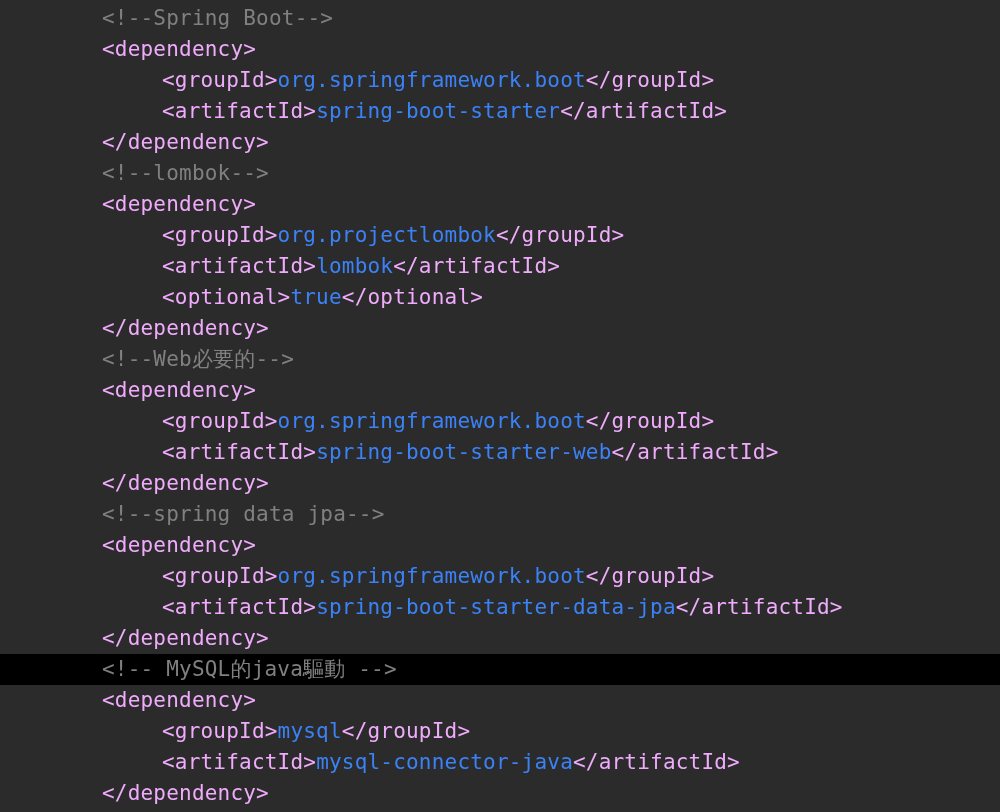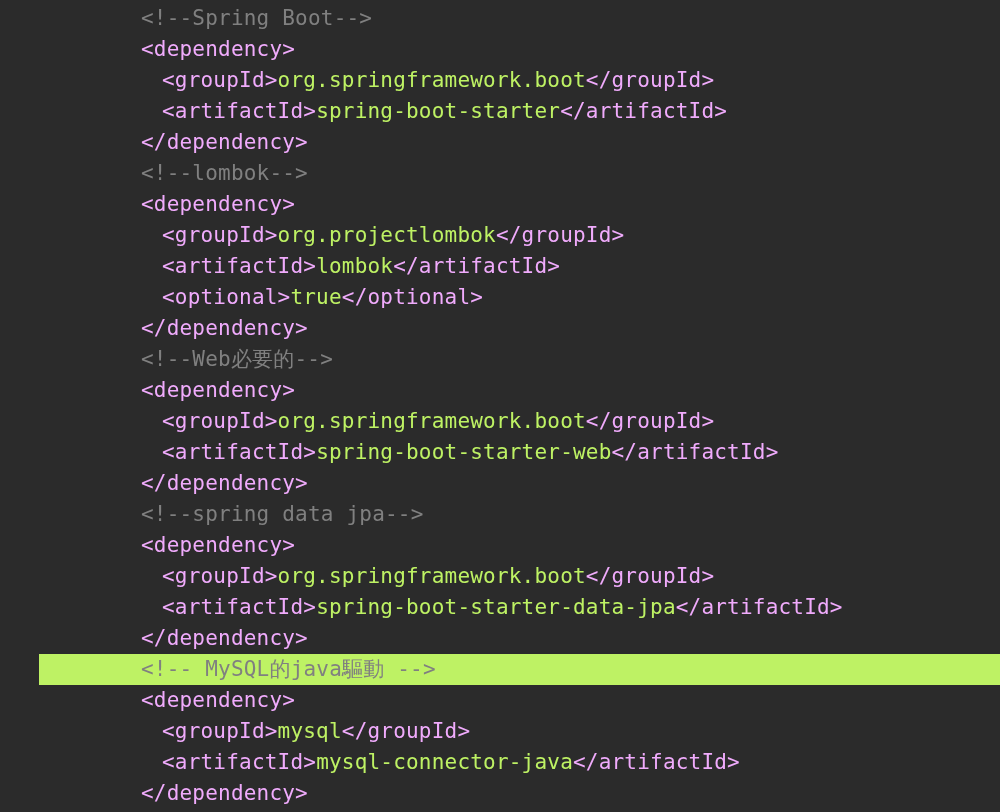--- a/index.html
+++ b/index.html
@@ -18,24 +18,24 @@
     padding-top: 3px;
     padding-left: 0;
     color: #a9b7c6;
     letter-spacing: 0.2px;
   }
   .line {
     display: block;
     padding-left: 8px;
   }
   .line.highlight {
-    background: #bef264;
+    background: #000000;
   }
   .tag   { color: #f0abfc; }   
-  .txt   { color: #bef264; }   
+  .txt   { color: #3b82f6; }   
   .cmt   { color: #808080; }   
-  .i1 { padding-left: 102px; margin-left: 39px; }  
+  .i1 { padding-left: 102px; }  
   .i2 { padding-left: 162px; }  
 </style>
 </head>
 <body>
 
 <div class="editor" id="editor"><div class="line i1"><span><span class="cmt">&lt;!--Spring Boot--&gt;</span></span></div><div class="line i1"><span><span class="tag">&lt;dependency&gt;</span></span></div><div class="line i2"><span><span class="tag">&lt;groupId&gt;</span><span class="txt">org.springframework.boot</span><span class="tag">&lt;/groupId&gt;</span></span></div><div class="line i2"><span><span class="tag">&lt;artifactId&gt;</span><span class="txt">spring-boot-starter</span><span class="tag">&lt;/artifactId&gt;</span></span></div><div class="line i1"><span><span class="tag">&lt;/dependency&gt;</span></span></div><div class="line i1"><span><span class="cmt">&lt;!--lombok--&gt;</span></span></div><div class="line i1"><span><span class="tag">&lt;dependency&gt;</span></span></div><div class="line i2"><span><span class="tag">&lt;groupId&gt;</span><span class="txt">org.projectlombok</span><span class="tag">&lt;/groupId&gt;</span></span></div><div class="line i2"><span><span class="tag">&lt;artifactId&gt;</span><span class="txt">lombok</span><span class="tag">&lt;/artifactId&gt;</span></span></div><div class="line i2"><span><span class="tag">&lt;optional&gt;</span><span class="txt">true</span><span class="tag">&lt;/optional&gt;</span></span></div><div class="line i1"><span><span class="tag">&lt;/dependency&gt;</span></span></div><div class="line i1"><span><span class="cmt">&lt;!--Web必要的--&gt;</span></span></div><div class="line i1"><span><span class="tag">&lt;dependency&gt;</span></span></div><div class="line i2"><span><span class="tag">&lt;groupId&gt;</span><span class="txt">org.springframework.boot</span><span class="tag">&lt;/groupId&gt;</span></span></div><div class="line i2"><span><span class="tag">&lt;artifactId&gt;</span><span class="txt">spring-boot-starter-web</span><span class="tag">&lt;/artifactId&gt;</span></span></div><div class="line i1"><span><span class="tag">&lt;/dependency&gt;</span></span></div><div class="line i1"><span><span class="cmt">&lt;!--spring data jpa--&gt;</span></span></div><div class="line i1"><span><span class="tag">&lt;dependency&gt;</span></span></div><div class="line i2"><span><span class="tag">&lt;groupId&gt;</span><span class="txt">org.springframework.boot</span><span class="tag">&lt;/groupId&gt;</span></span></div><div class="line i2"><span><span class="tag">&lt;artifactId&gt;</span><span class="txt">spring-boot-starter-data-jpa</span><span class="tag">&lt;/artifactId&gt;</span></span></div><div class="line i1"><span><span class="tag">&lt;/dependency&gt;</span></span></div><div class="line i1 highlight"><span><span class="cmt">&lt;!-- MySQL的java驅動 --&gt;</span></span></div><div class="line i1"><span><span class="tag">&lt;dependency&gt;</span></span></div><div class="line i2"><span><span class="tag">&lt;groupId&gt;</span><span class="txt">mysql</span><span class="tag">&lt;/groupId&gt;</span></span></div><div class="line i2"><span><span class="tag">&lt;artifactId&gt;</span><span class="txt">mysql-connector-java</span><span class="tag">&lt;/artifactId&gt;</span></span></div><div class="line i1"><span><span class="tag">&lt;/dependency&gt;</span></span></div></div>
 
 </body></html>

